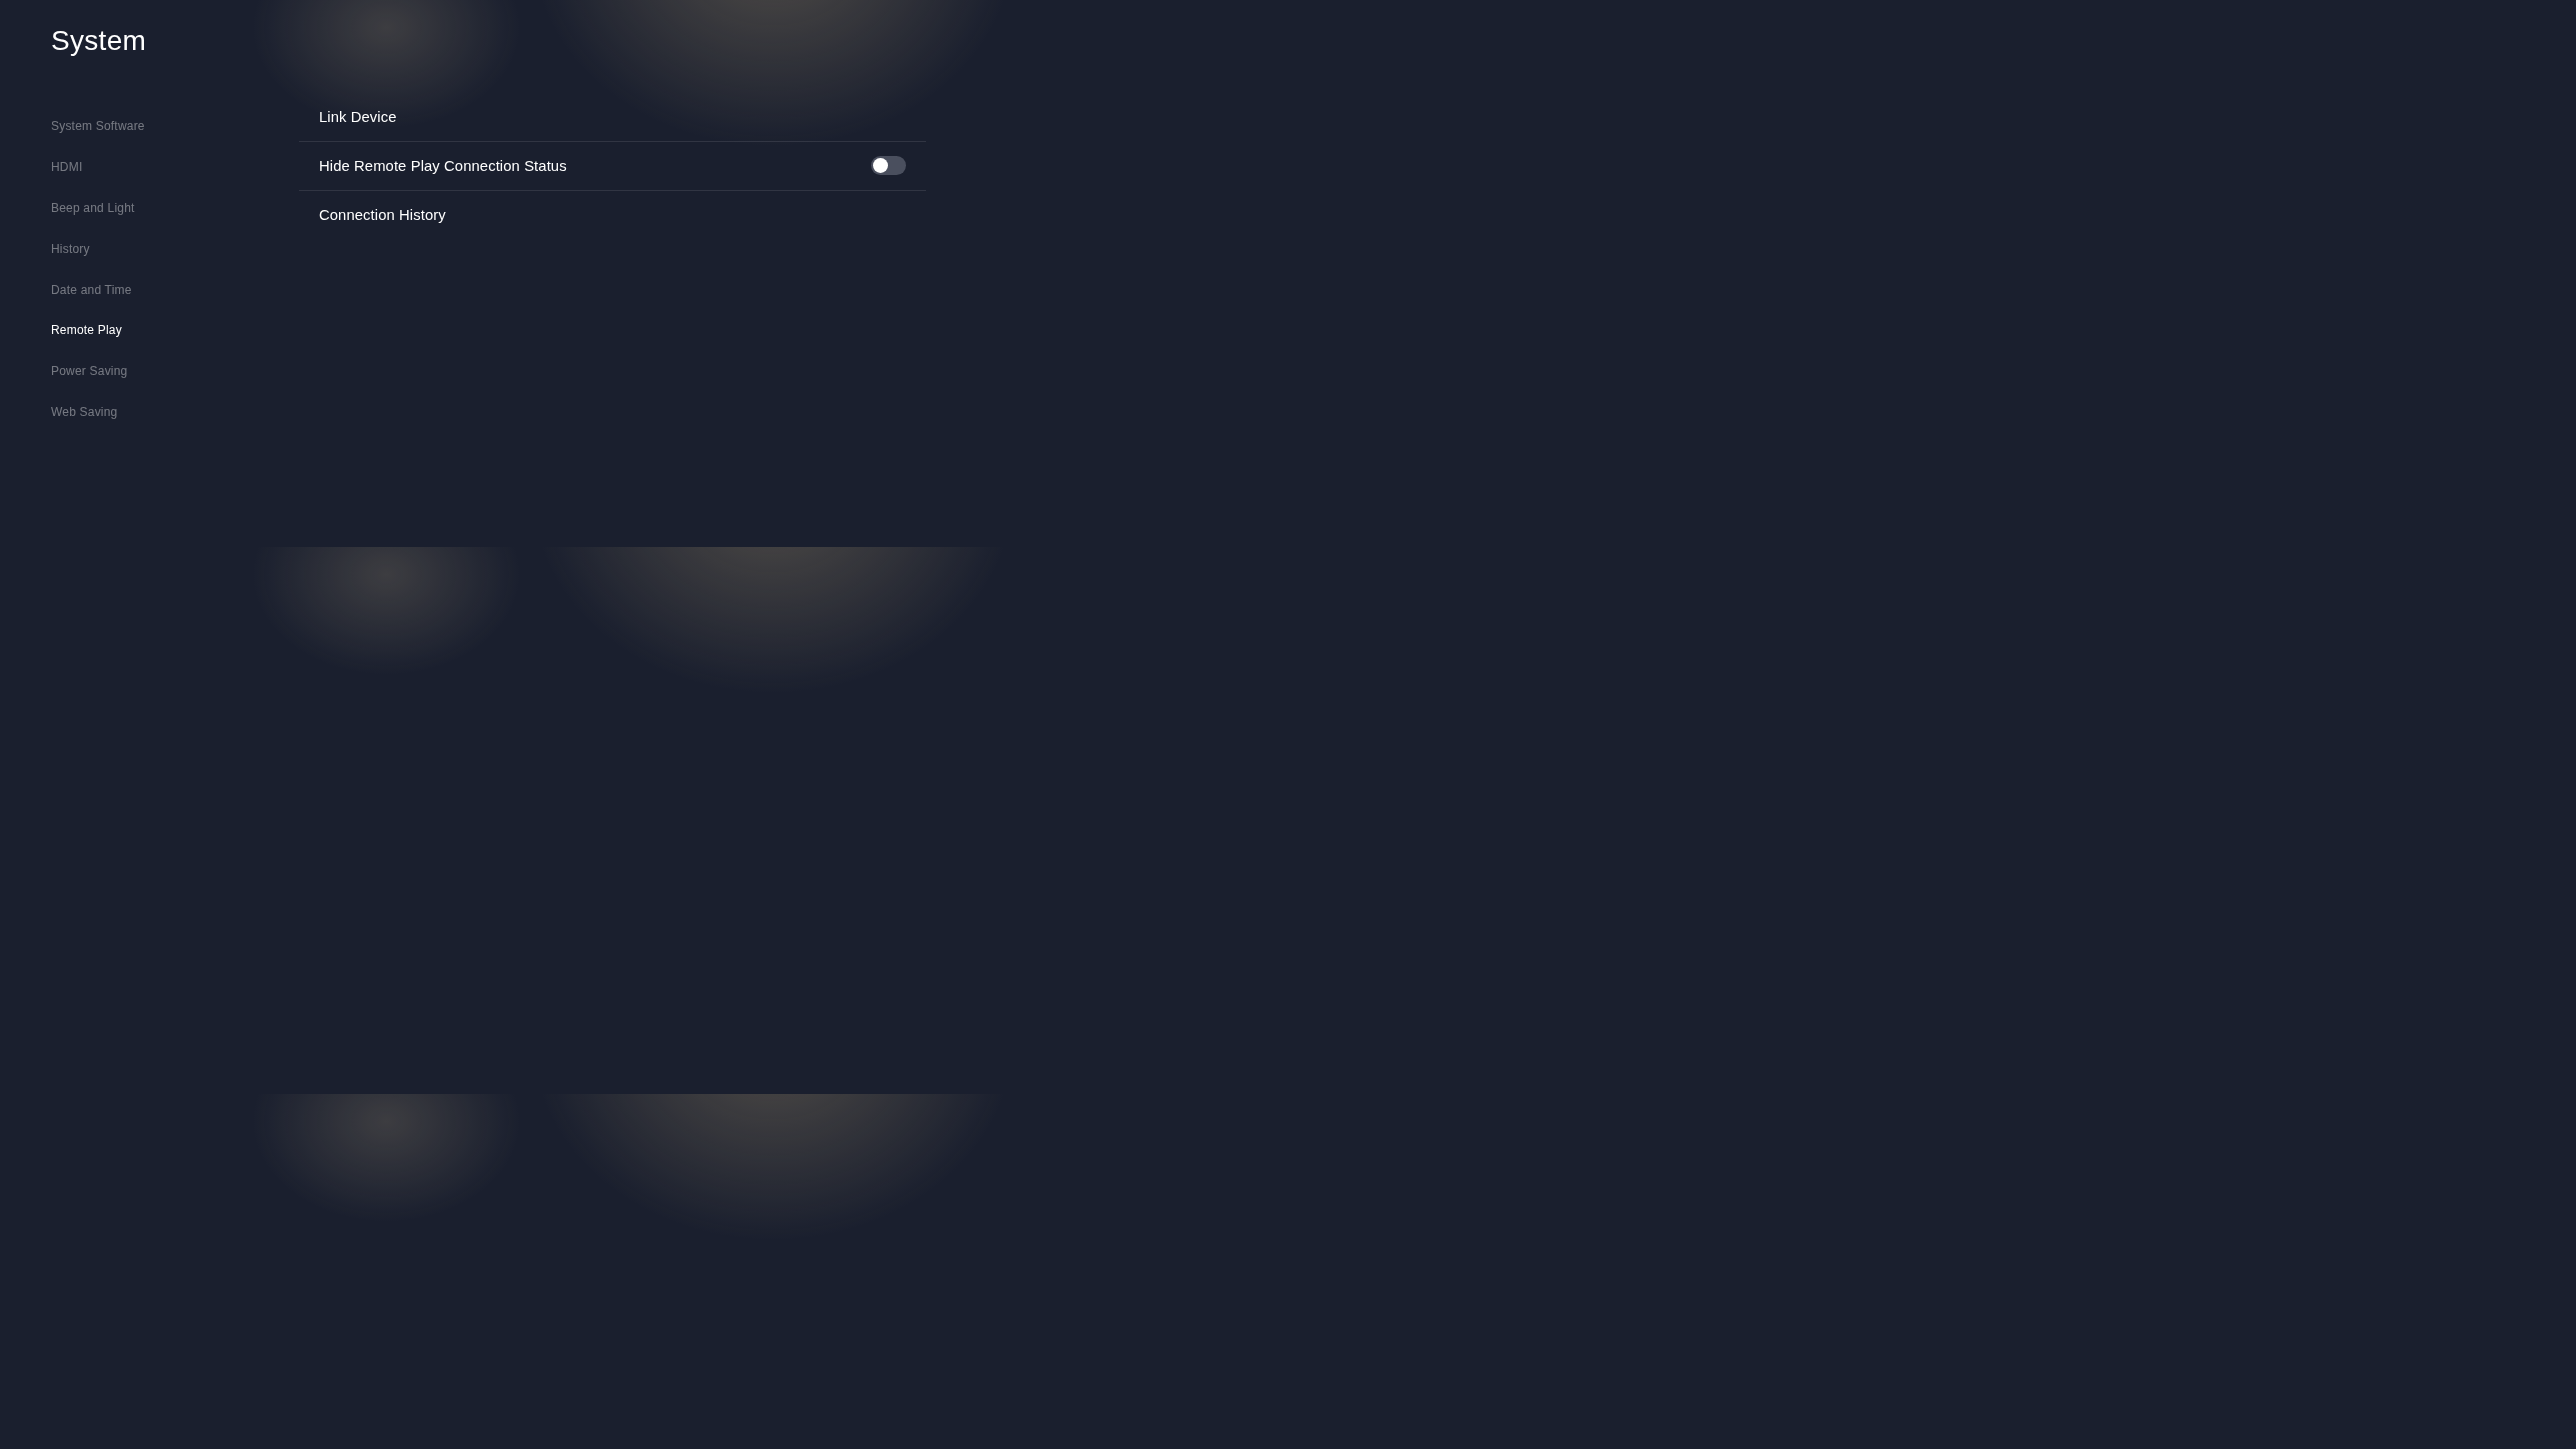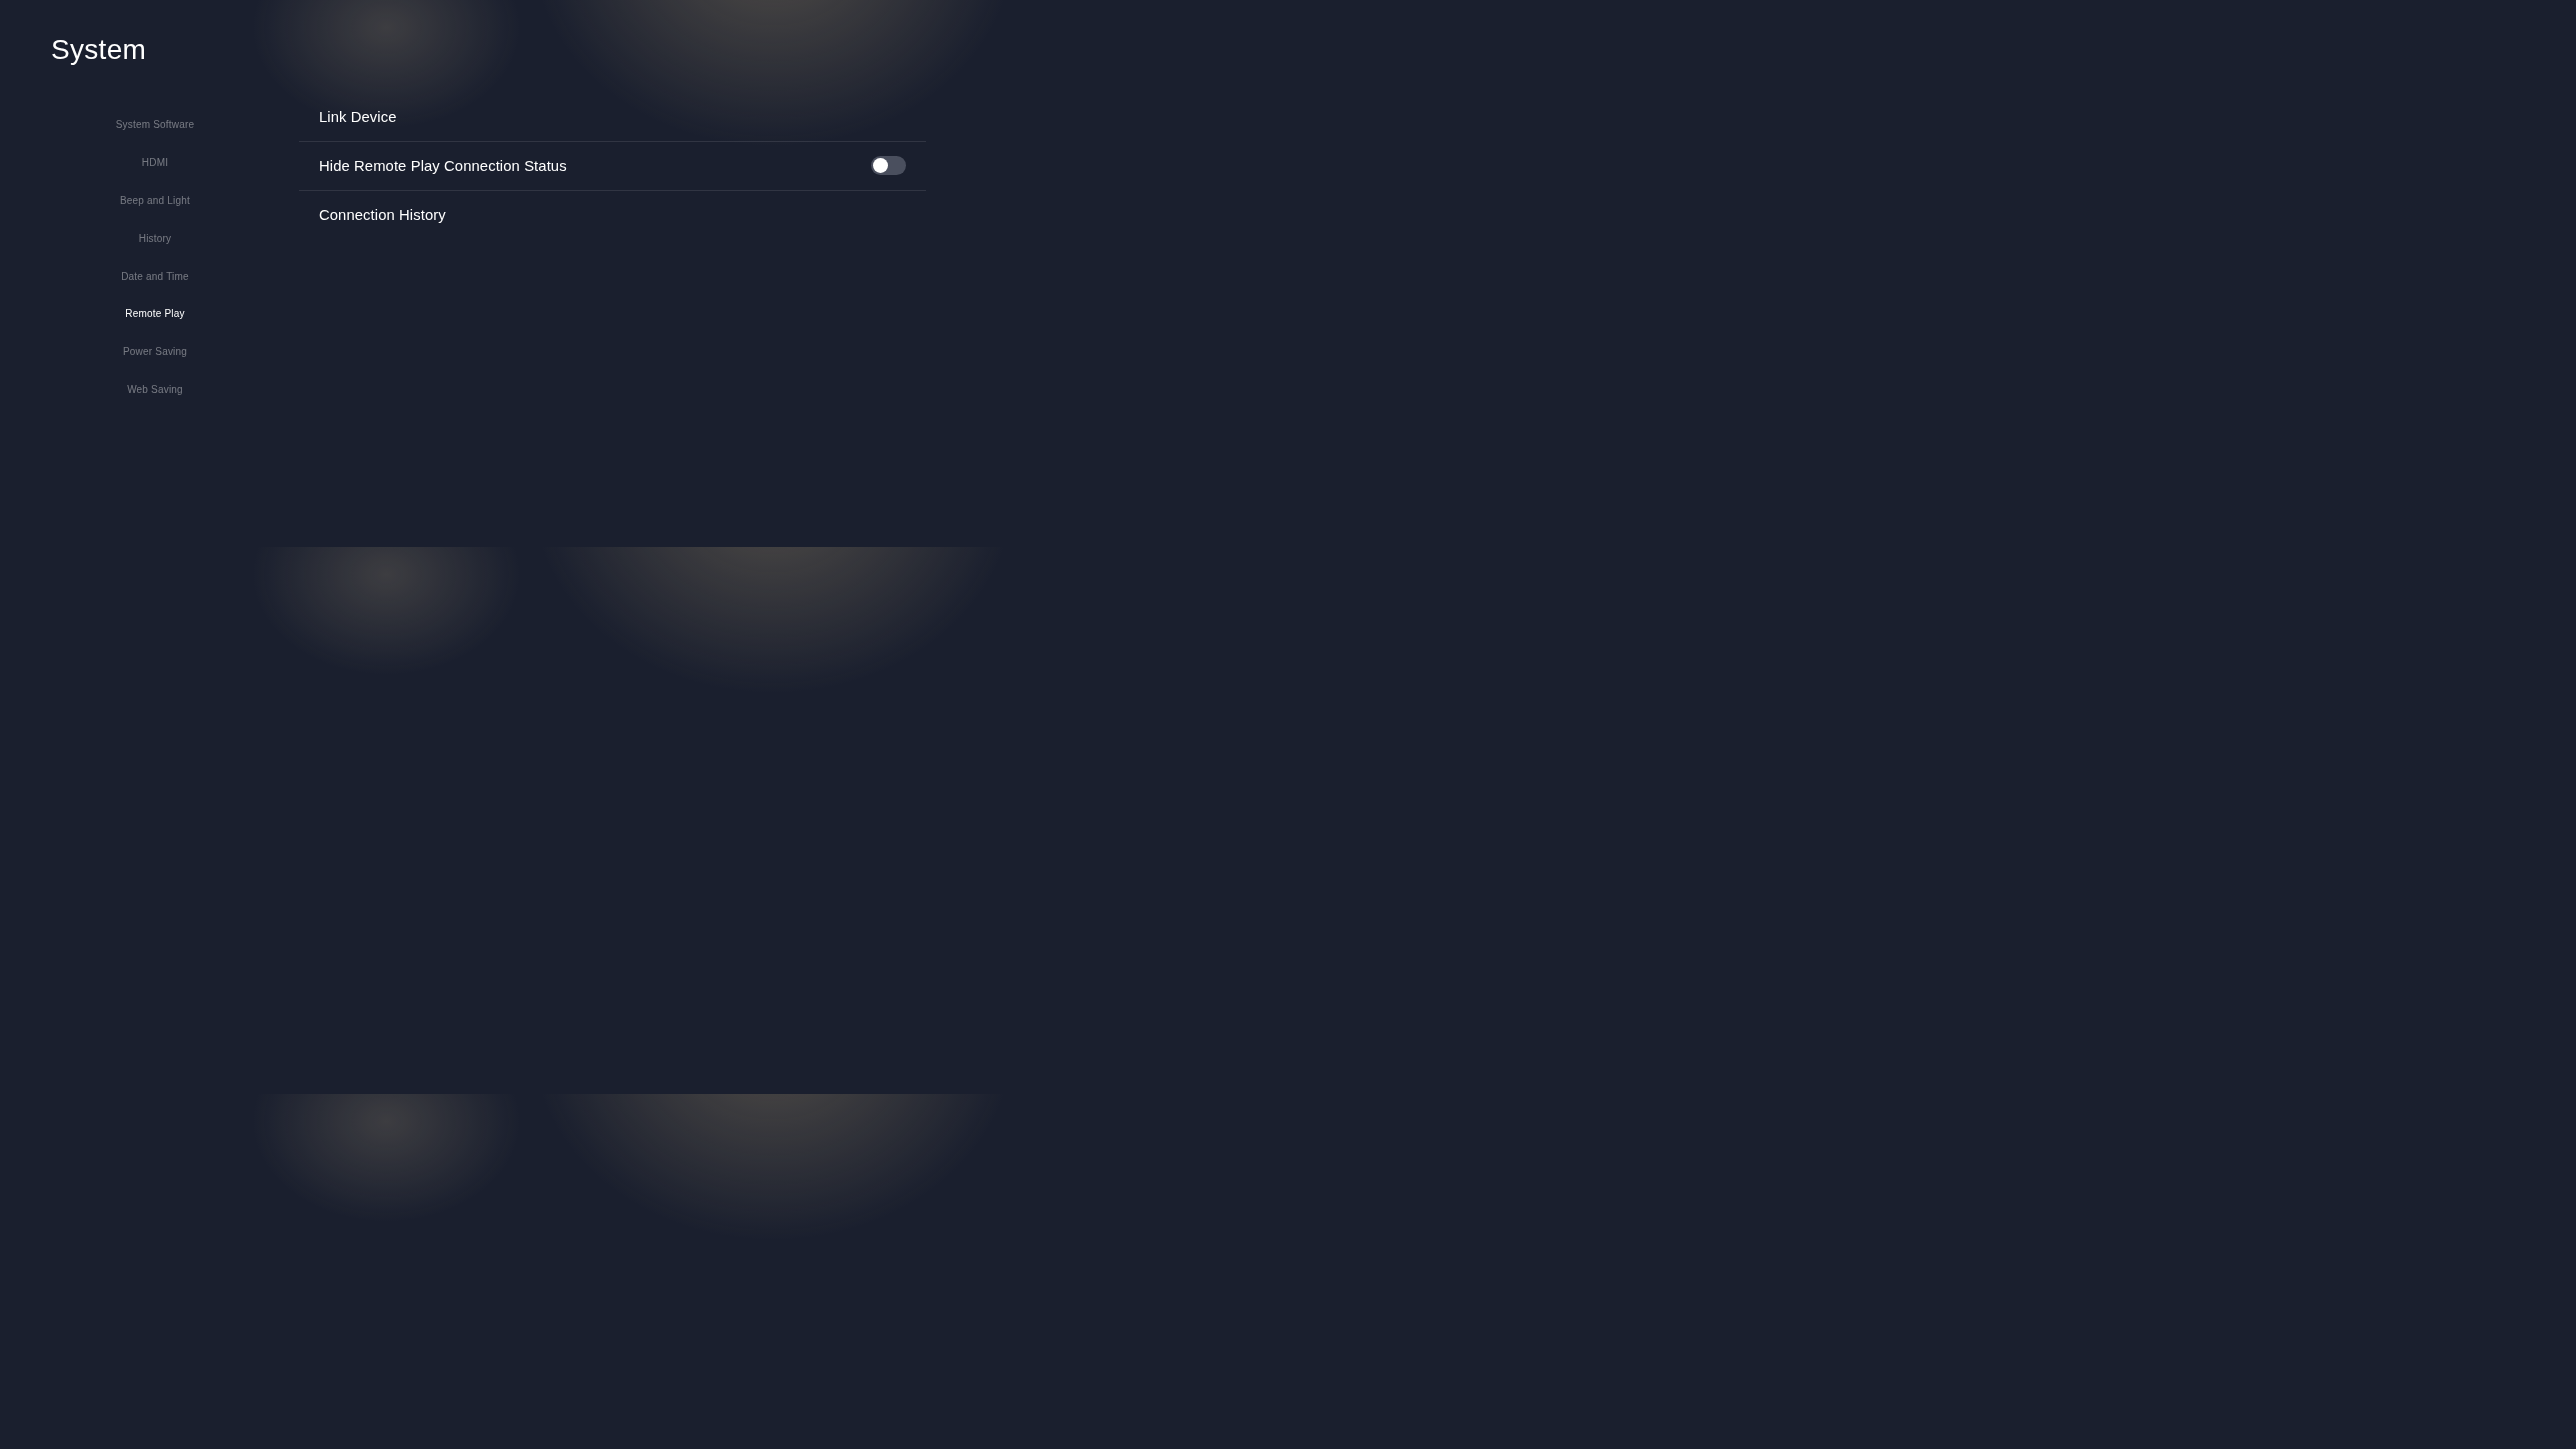--- a/index.html
+++ b/index.html
@@ -16,21 +16,21 @@
         radial-gradient(ellipse 402px 335px at 30% -10%, rgba(180, 160, 120, 0.35) 0%, transparent 60%),
         radial-gradient(ellipse 268px 201px at 15% 5%, rgba(200, 180, 140, 0.2) 0%, transparent 50%);
       font-family: -apple-system, 'Helvetica Neue', Arial, sans-serif;
       color: #ffffff;
       overflow: hidden;
       position: relative;
     }
 
     .page-title {
       position: absolute;
-      top: 34px;
+      top: 25px;
       left: 51px;
       font-size: 28px;
       font-weight: 300;
       letter-spacing: 0.3px;
       color: #ffffff;
     }
 
     .layout {
       display: flex;
       position: absolute;
@@ -45,26 +45,25 @@
       width: 208px;
       flex-shrink: 0;
       display: flex;
       flex-direction: column;
       gap: 0;
       padding-top: 19px;
     }
 
     .sidebar-item {
       padding: 13.4px 0;
-      font-size: 10px;
+      font-size: 12px;
       font-weight: 300;
       color: rgba(255,255,255,0.4);
       cursor: pointer;
       letter-spacing: 0.2px;
-      text-align: center;
     }
 
     .sidebar-item.active {
       color: #ffffff;
       font-weight: 400;
     }
 
     .content-panel {
       flex: 1;
       display: flex;

